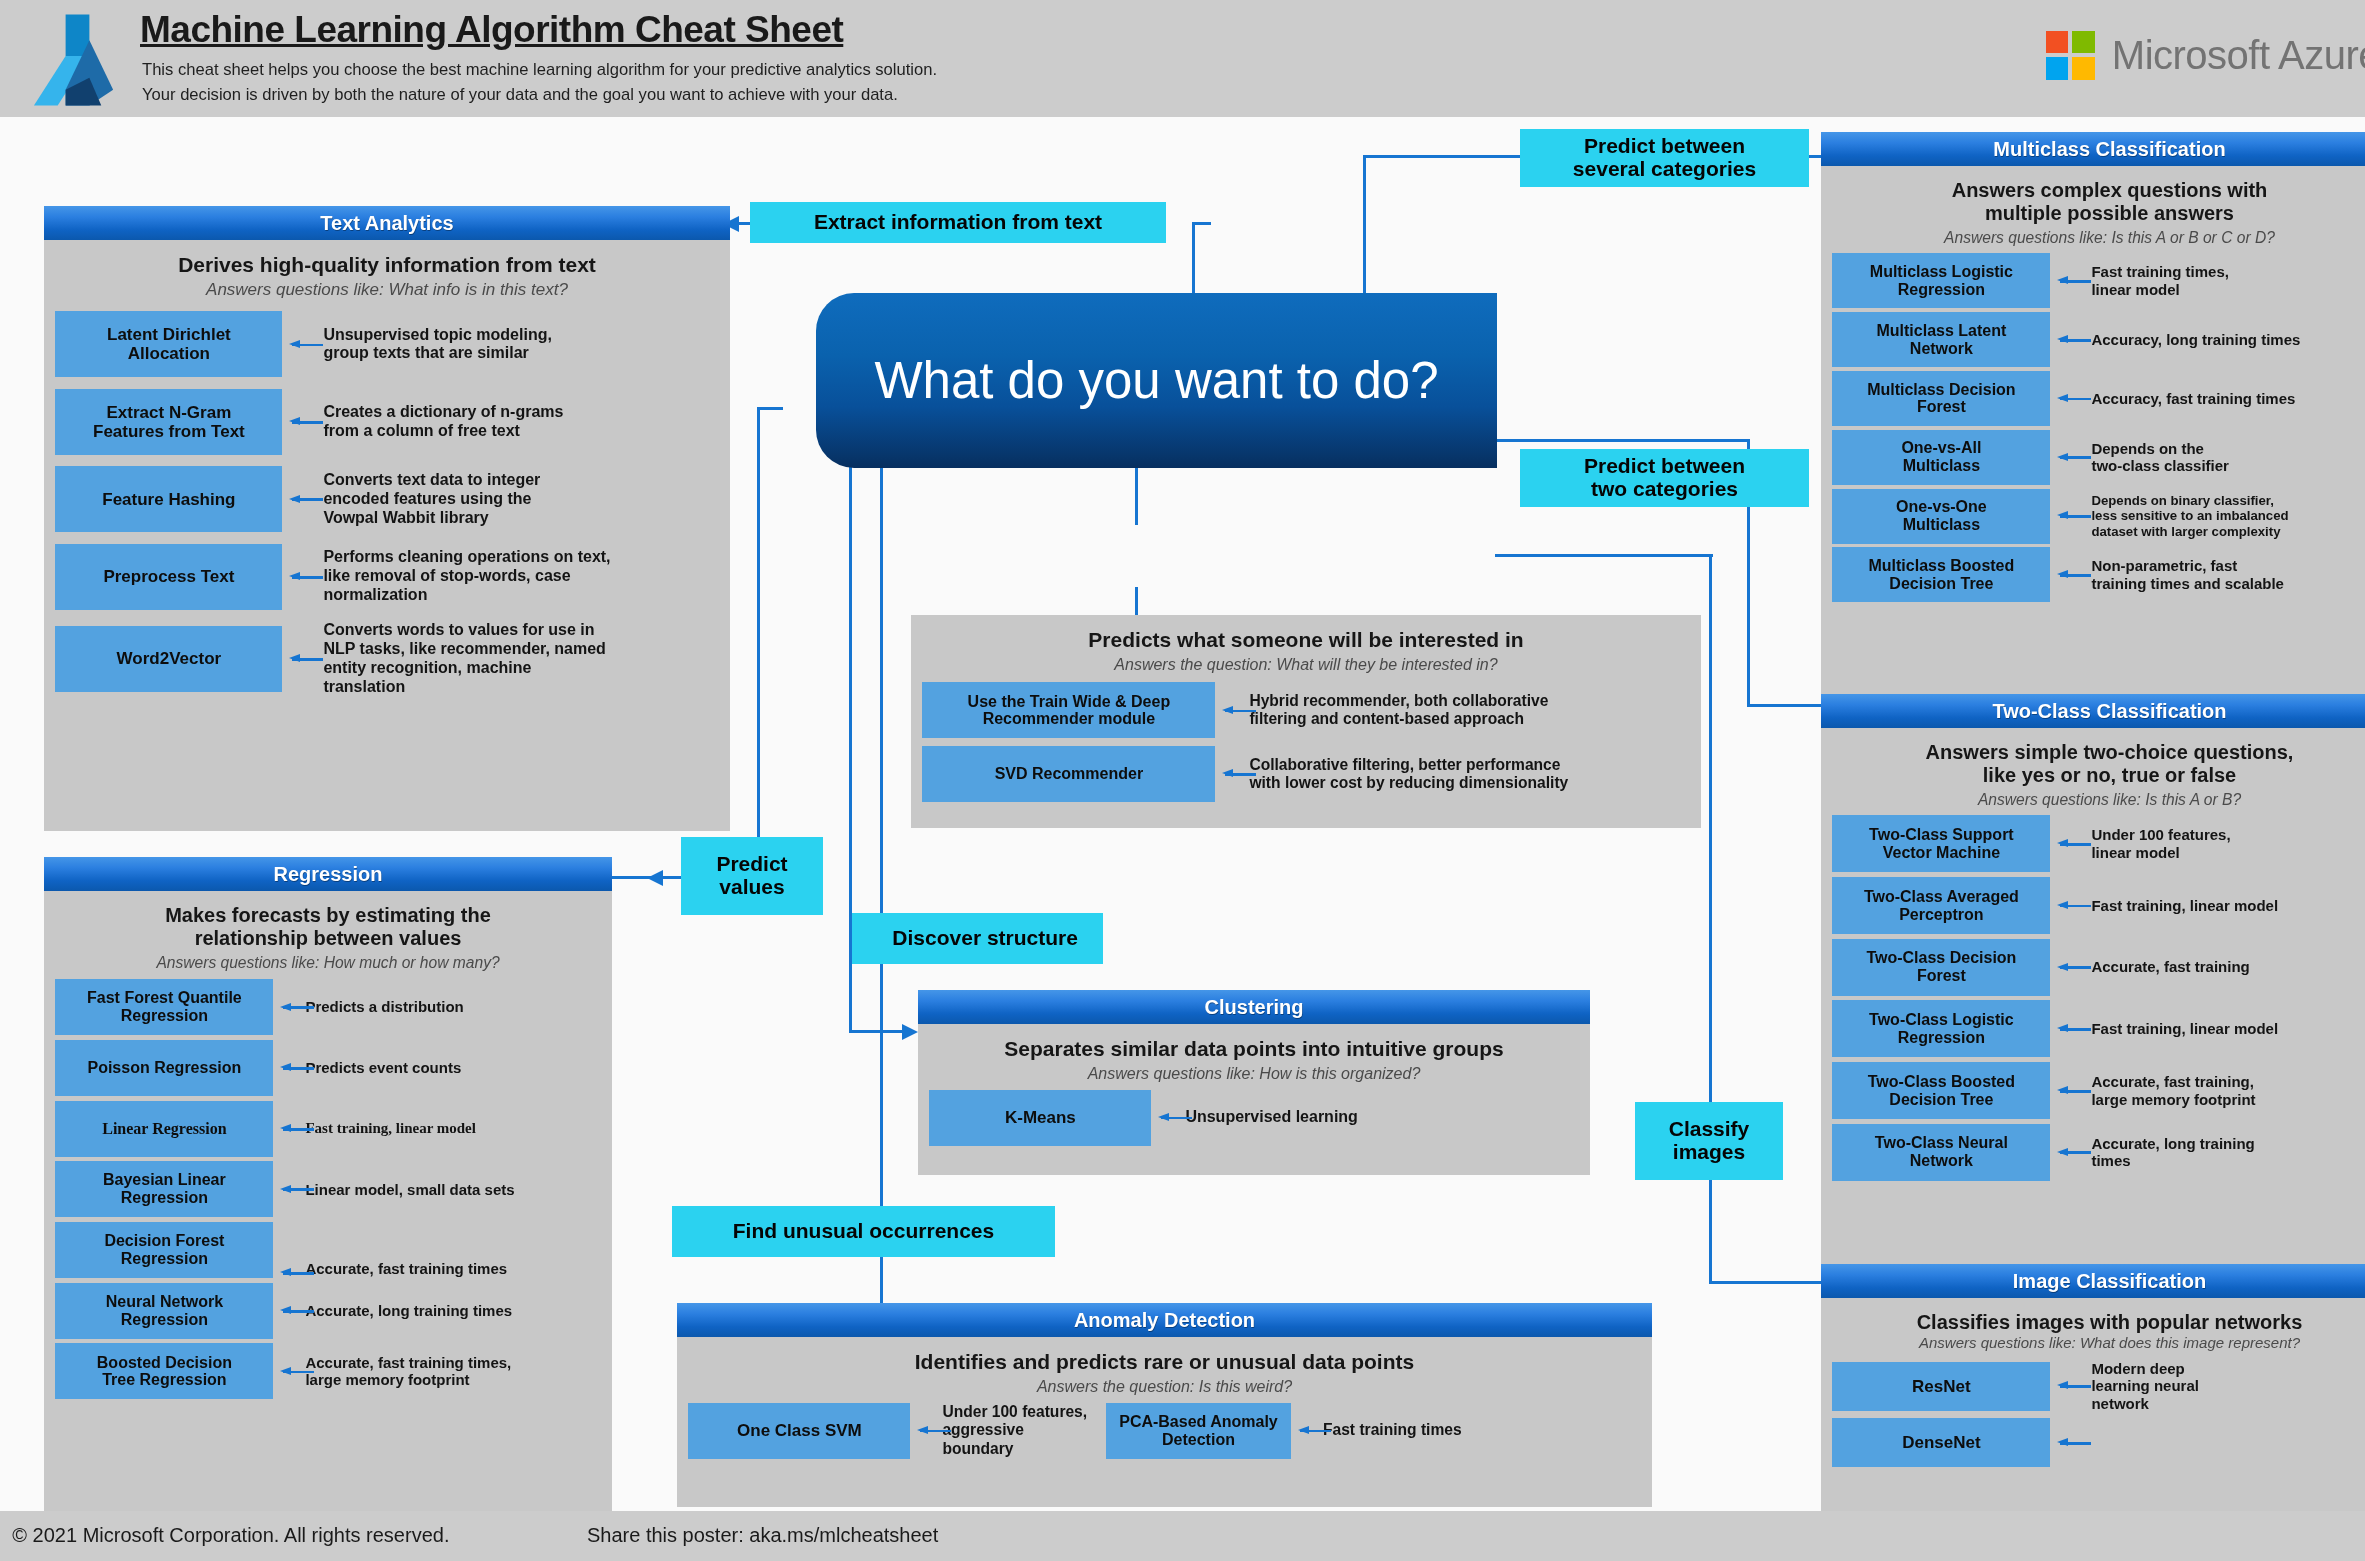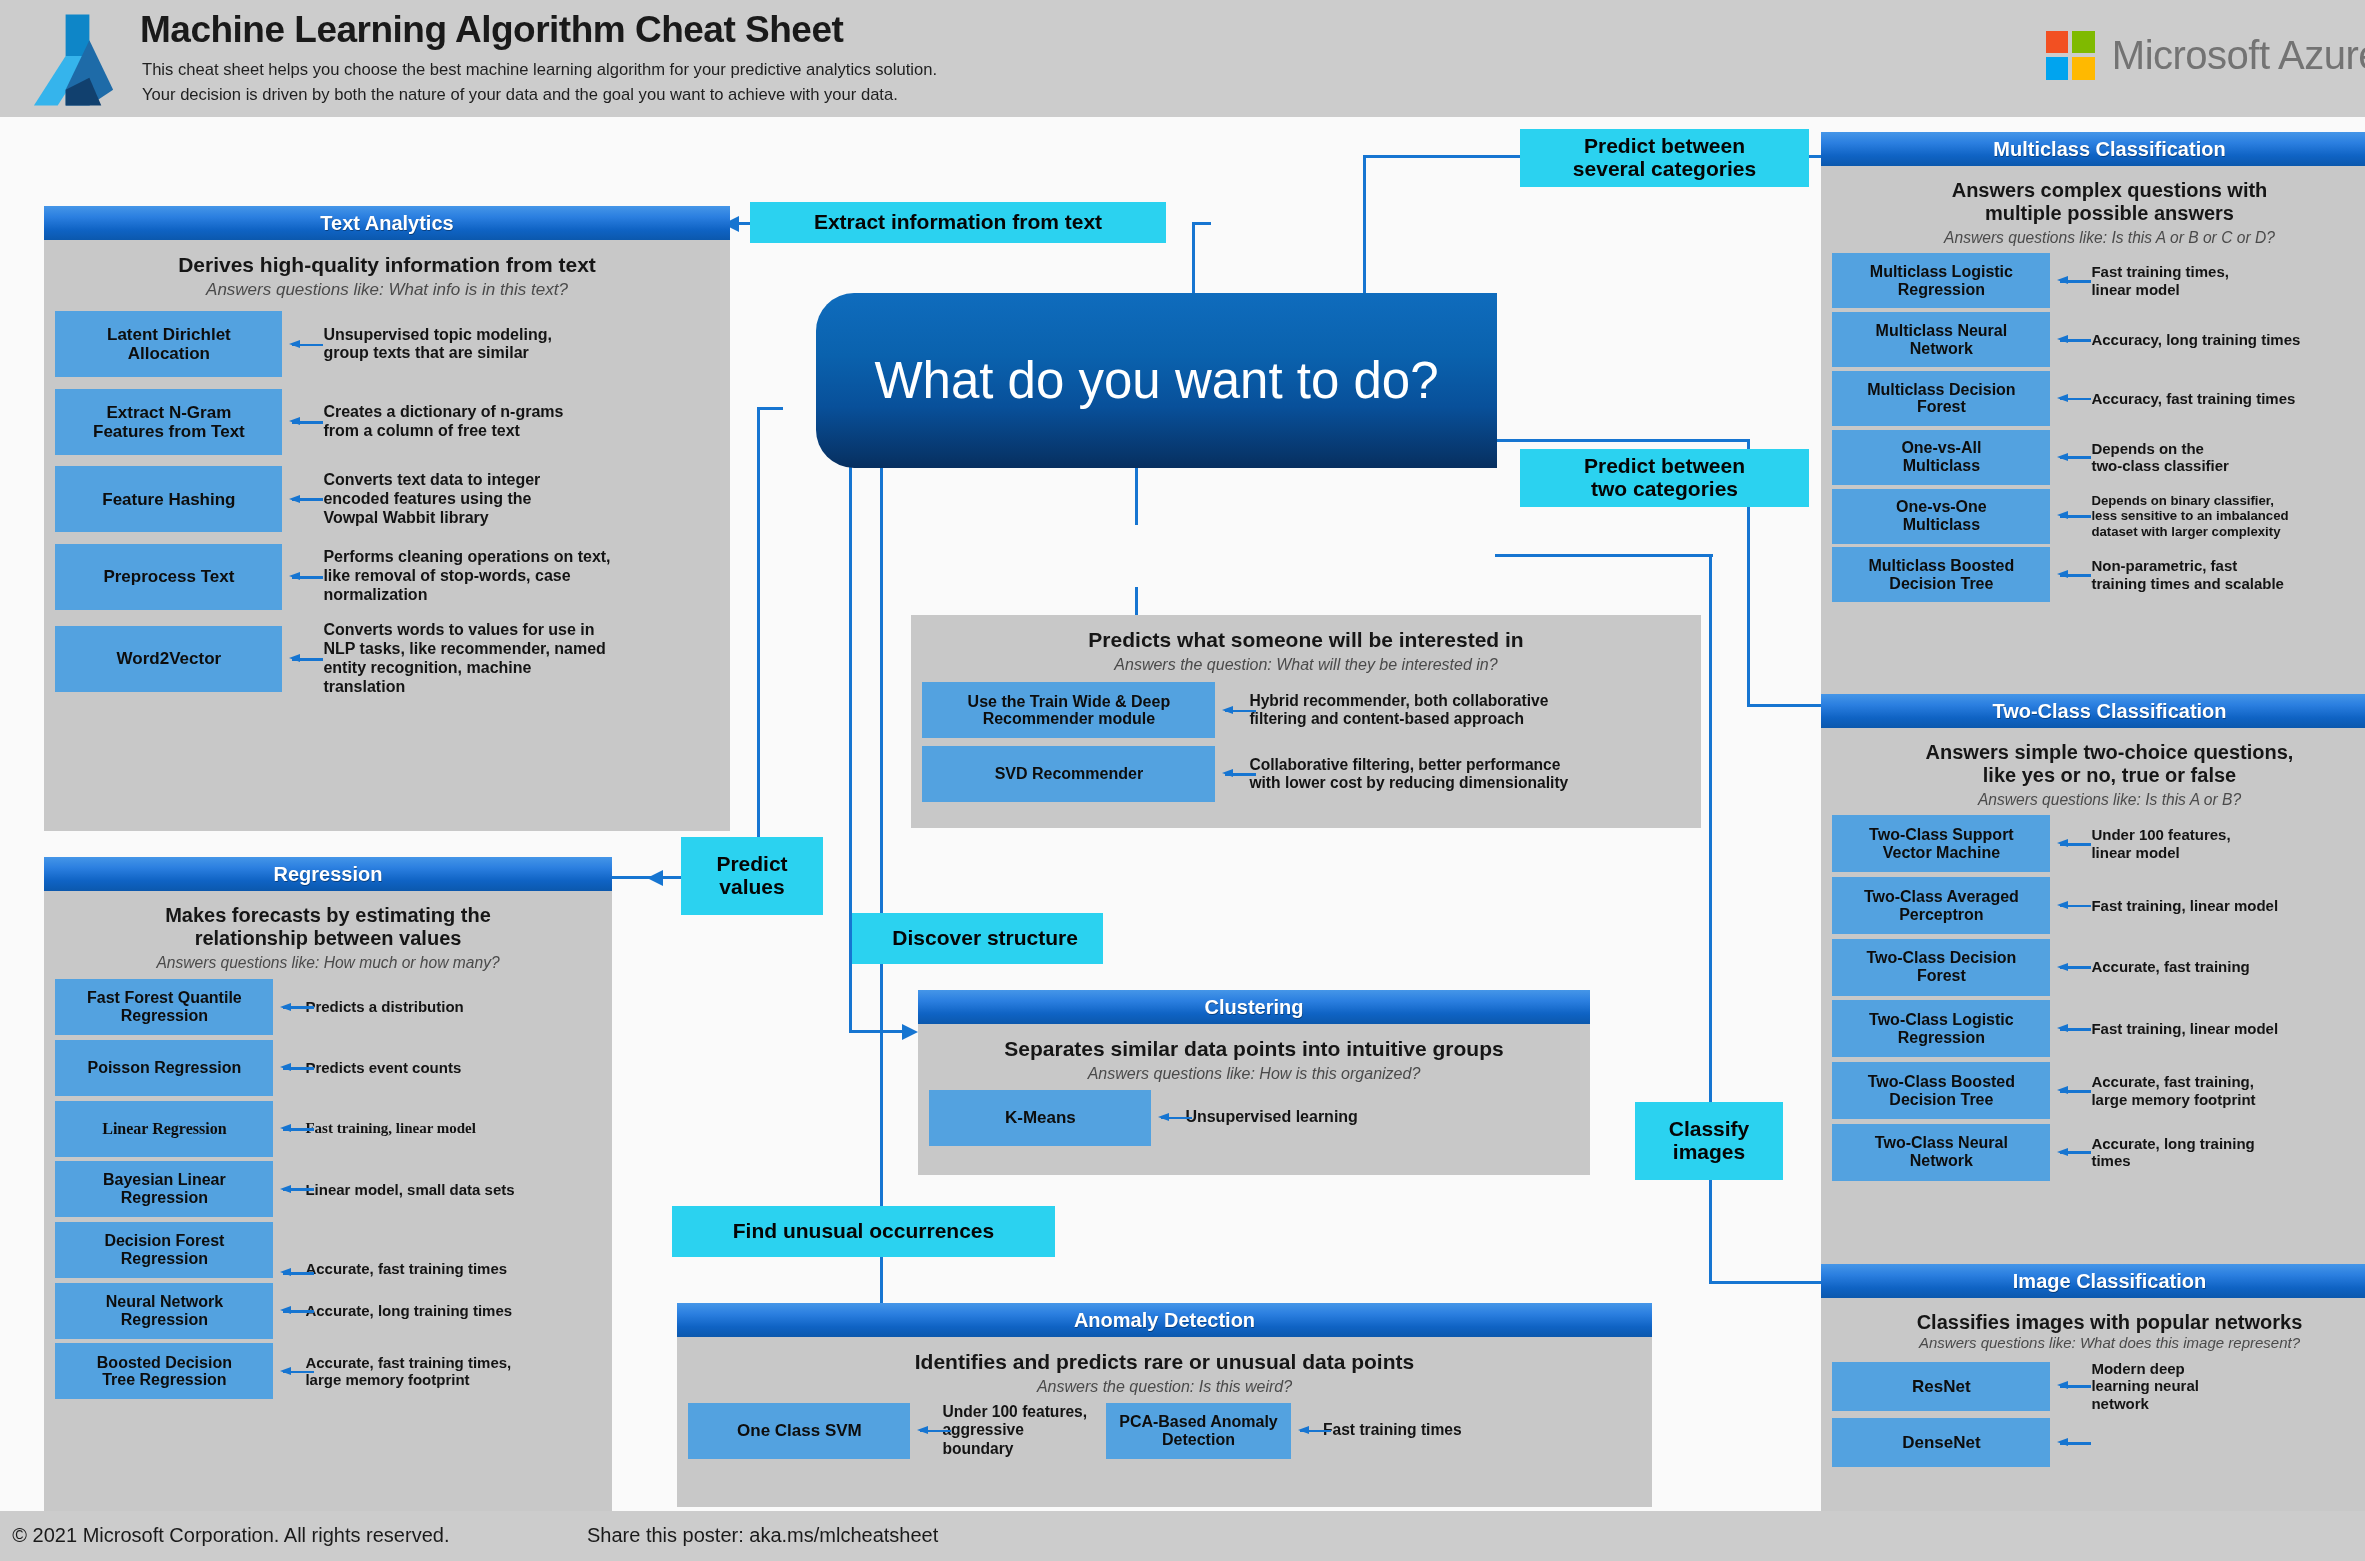--- a/index.html
+++ b/index.html
@@ -14,21 +14,21 @@
 
   
   .header {
     position:absolute; left:0; top:0; width:2413px; height:117px;
     background:#cccccc;
   }
   .azure-logo { position:absolute; left:28px; top:8.5px; width:99px; height:102px; }
   .hdr-title {
     position:absolute; left:140px; top:8.5px;
     font-size:37px; font-weight:bold; color:#1a1a1a;
-    letter-spacing:-0.5px; white-space:nowrap;
+    letter-spacing:-0.5px; white-space:nowrap;text-decoration:underline;
   }
   .hdr-sub {
     position:absolute; left:142px; font-size:16.6px; color:#1f1f1f; white-space:nowrap;
   }
   .hdr-sub.l1 { top:60px; }
   .hdr-sub.l2 { top:85px; }
   .ms-logo { position:absolute; right:33px; top:29px; height:52px; display:flex; align-items:center; }
   .ms-squares { width:49px; height:49px; display:grid; grid-template-columns:1fr 1fr; grid-template-rows:1fr 1fr; gap:3.8px; }
   .ms-squares i { display:block; }
   .ms-text { margin-left:17px; font-size:40px; color:#737373; font-weight:normal; letter-spacing:-0.5px; }
@@ -270,21 +270,21 @@
       <div class="panel-q" style="font-size:15.6px;">Answers questions like: Is this A or B or C or D?</div>
       <div class="algo-list" style="margin-top:7.6px;">
         <div class="algo-row" style="margin-bottom:3.8px;">
           <div class="algo-chip" style="width:218px;height:55px;font-size:16px;white-space:pre-line;">Multiclass Logistic
 Regression</div>
           <div class="algo-arrow"></div>
           <div class="algo-desc" style="white-space:pre-line;font-size:15px;">Fast training times,
 linear model</div>
         </div>
         <div class="algo-row" style="margin-bottom:3.8px;">
-          <div class="algo-chip" style="width:218px;height:55px;font-size:16px;white-space:pre-line;">Multiclass Neural
+          <div class="algo-chip" style="width:218px;height:55px;font-size:16px;white-space:pre-line;">Multiclass Latent
 Network</div>
           <div class="algo-arrow"></div>
           <div class="algo-desc" style="white-space:pre-line;font-size:15px;">Accuracy, long training times</div>
         </div>
         <div class="algo-row" style="margin-bottom:3.8px;">
           <div class="algo-chip" style="width:218px;height:55px;font-size:16px;white-space:pre-line;">Multiclass Decision
 Forest</div>
           <div class="algo-arrow"></div>
           <div class="algo-desc" style="white-space:pre-line;font-size:15px;">Accuracy, fast training times</div>
         </div>

